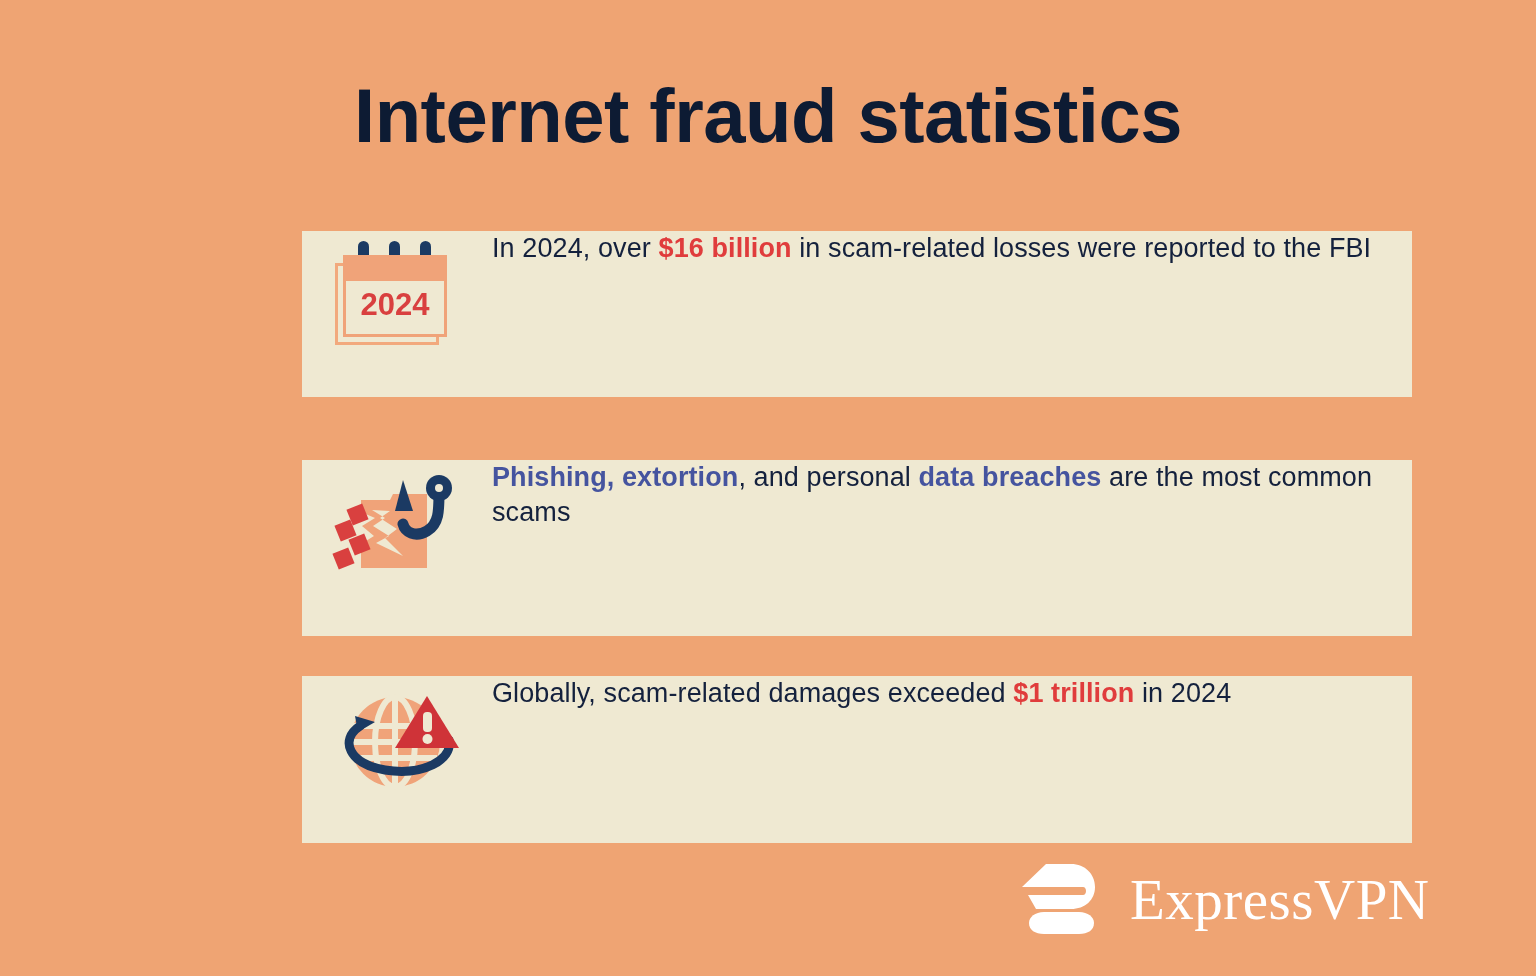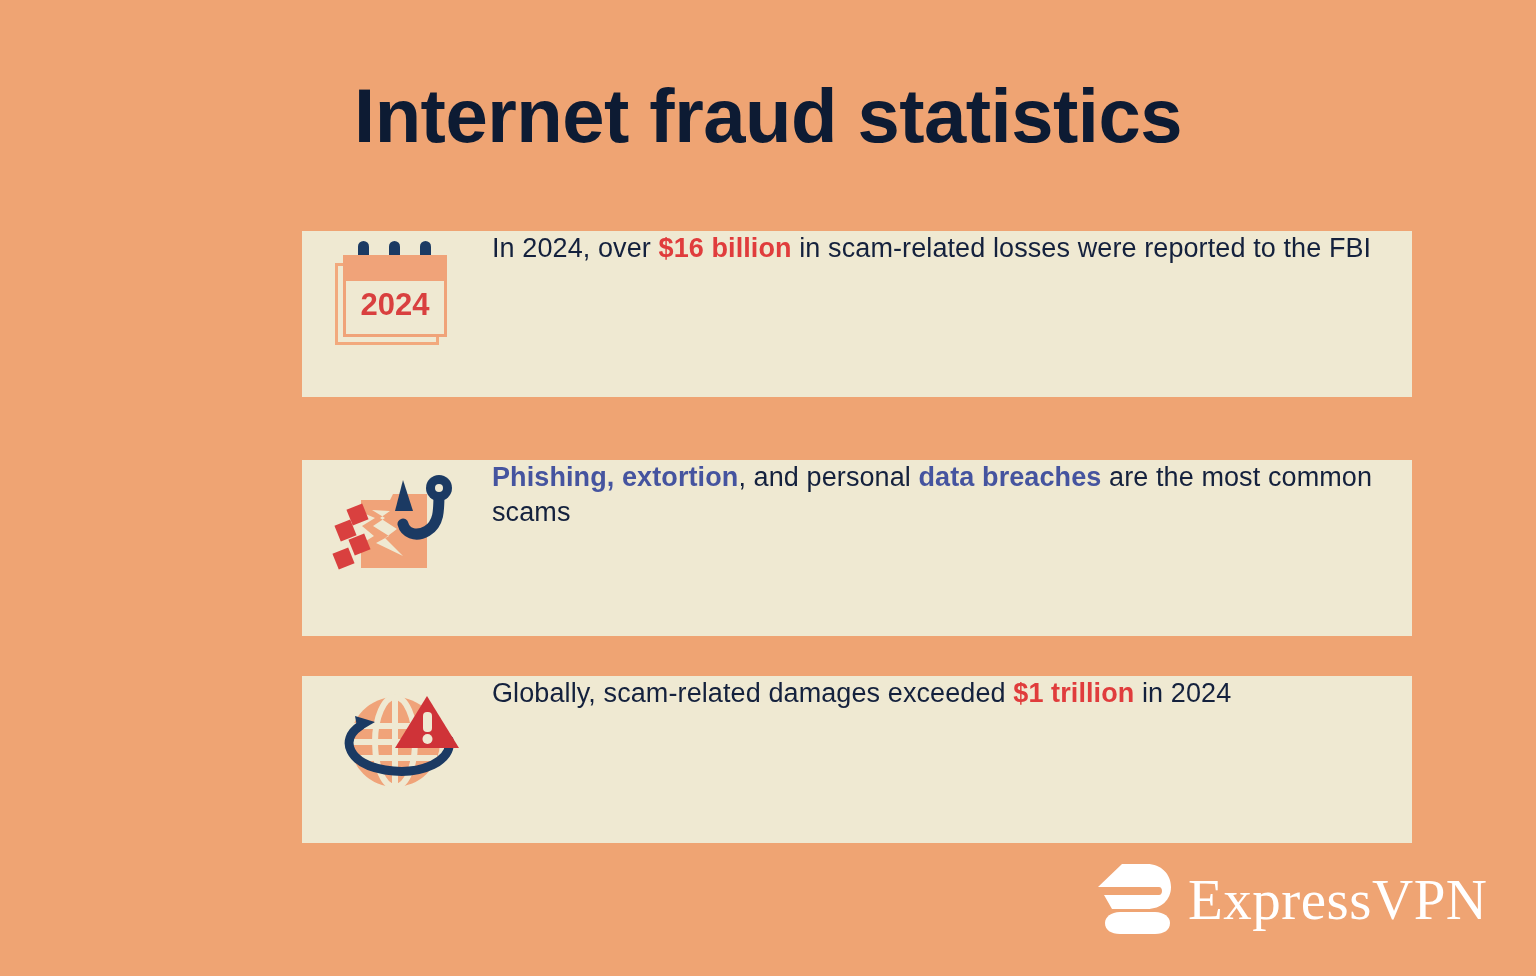--- a/index.html
+++ b/index.html
@@ -113,25 +113,25 @@
 
   
   .phish-wrap { position: relative; width: 140px; height: 118px; }
 
   
   .globe-wrap { position: relative; width: 140px; height: 118px; }
 
   
   .logo {
     position: absolute;
-    left: 1092px;
+    left: 1016px;
     top: 862px;
     display: flex;
     align-items: center;
-    gap: 14px;
+    gap: 32px;
   }
   .logo-word {
     font-family: "Liberation Serif", "DejaVu Serif", serif;
     font-size: 57px;
     color: #ffffff;
     letter-spacing: 0.5px;
     line-height: 1;
     white-space: nowrap;
   }
 </style>

